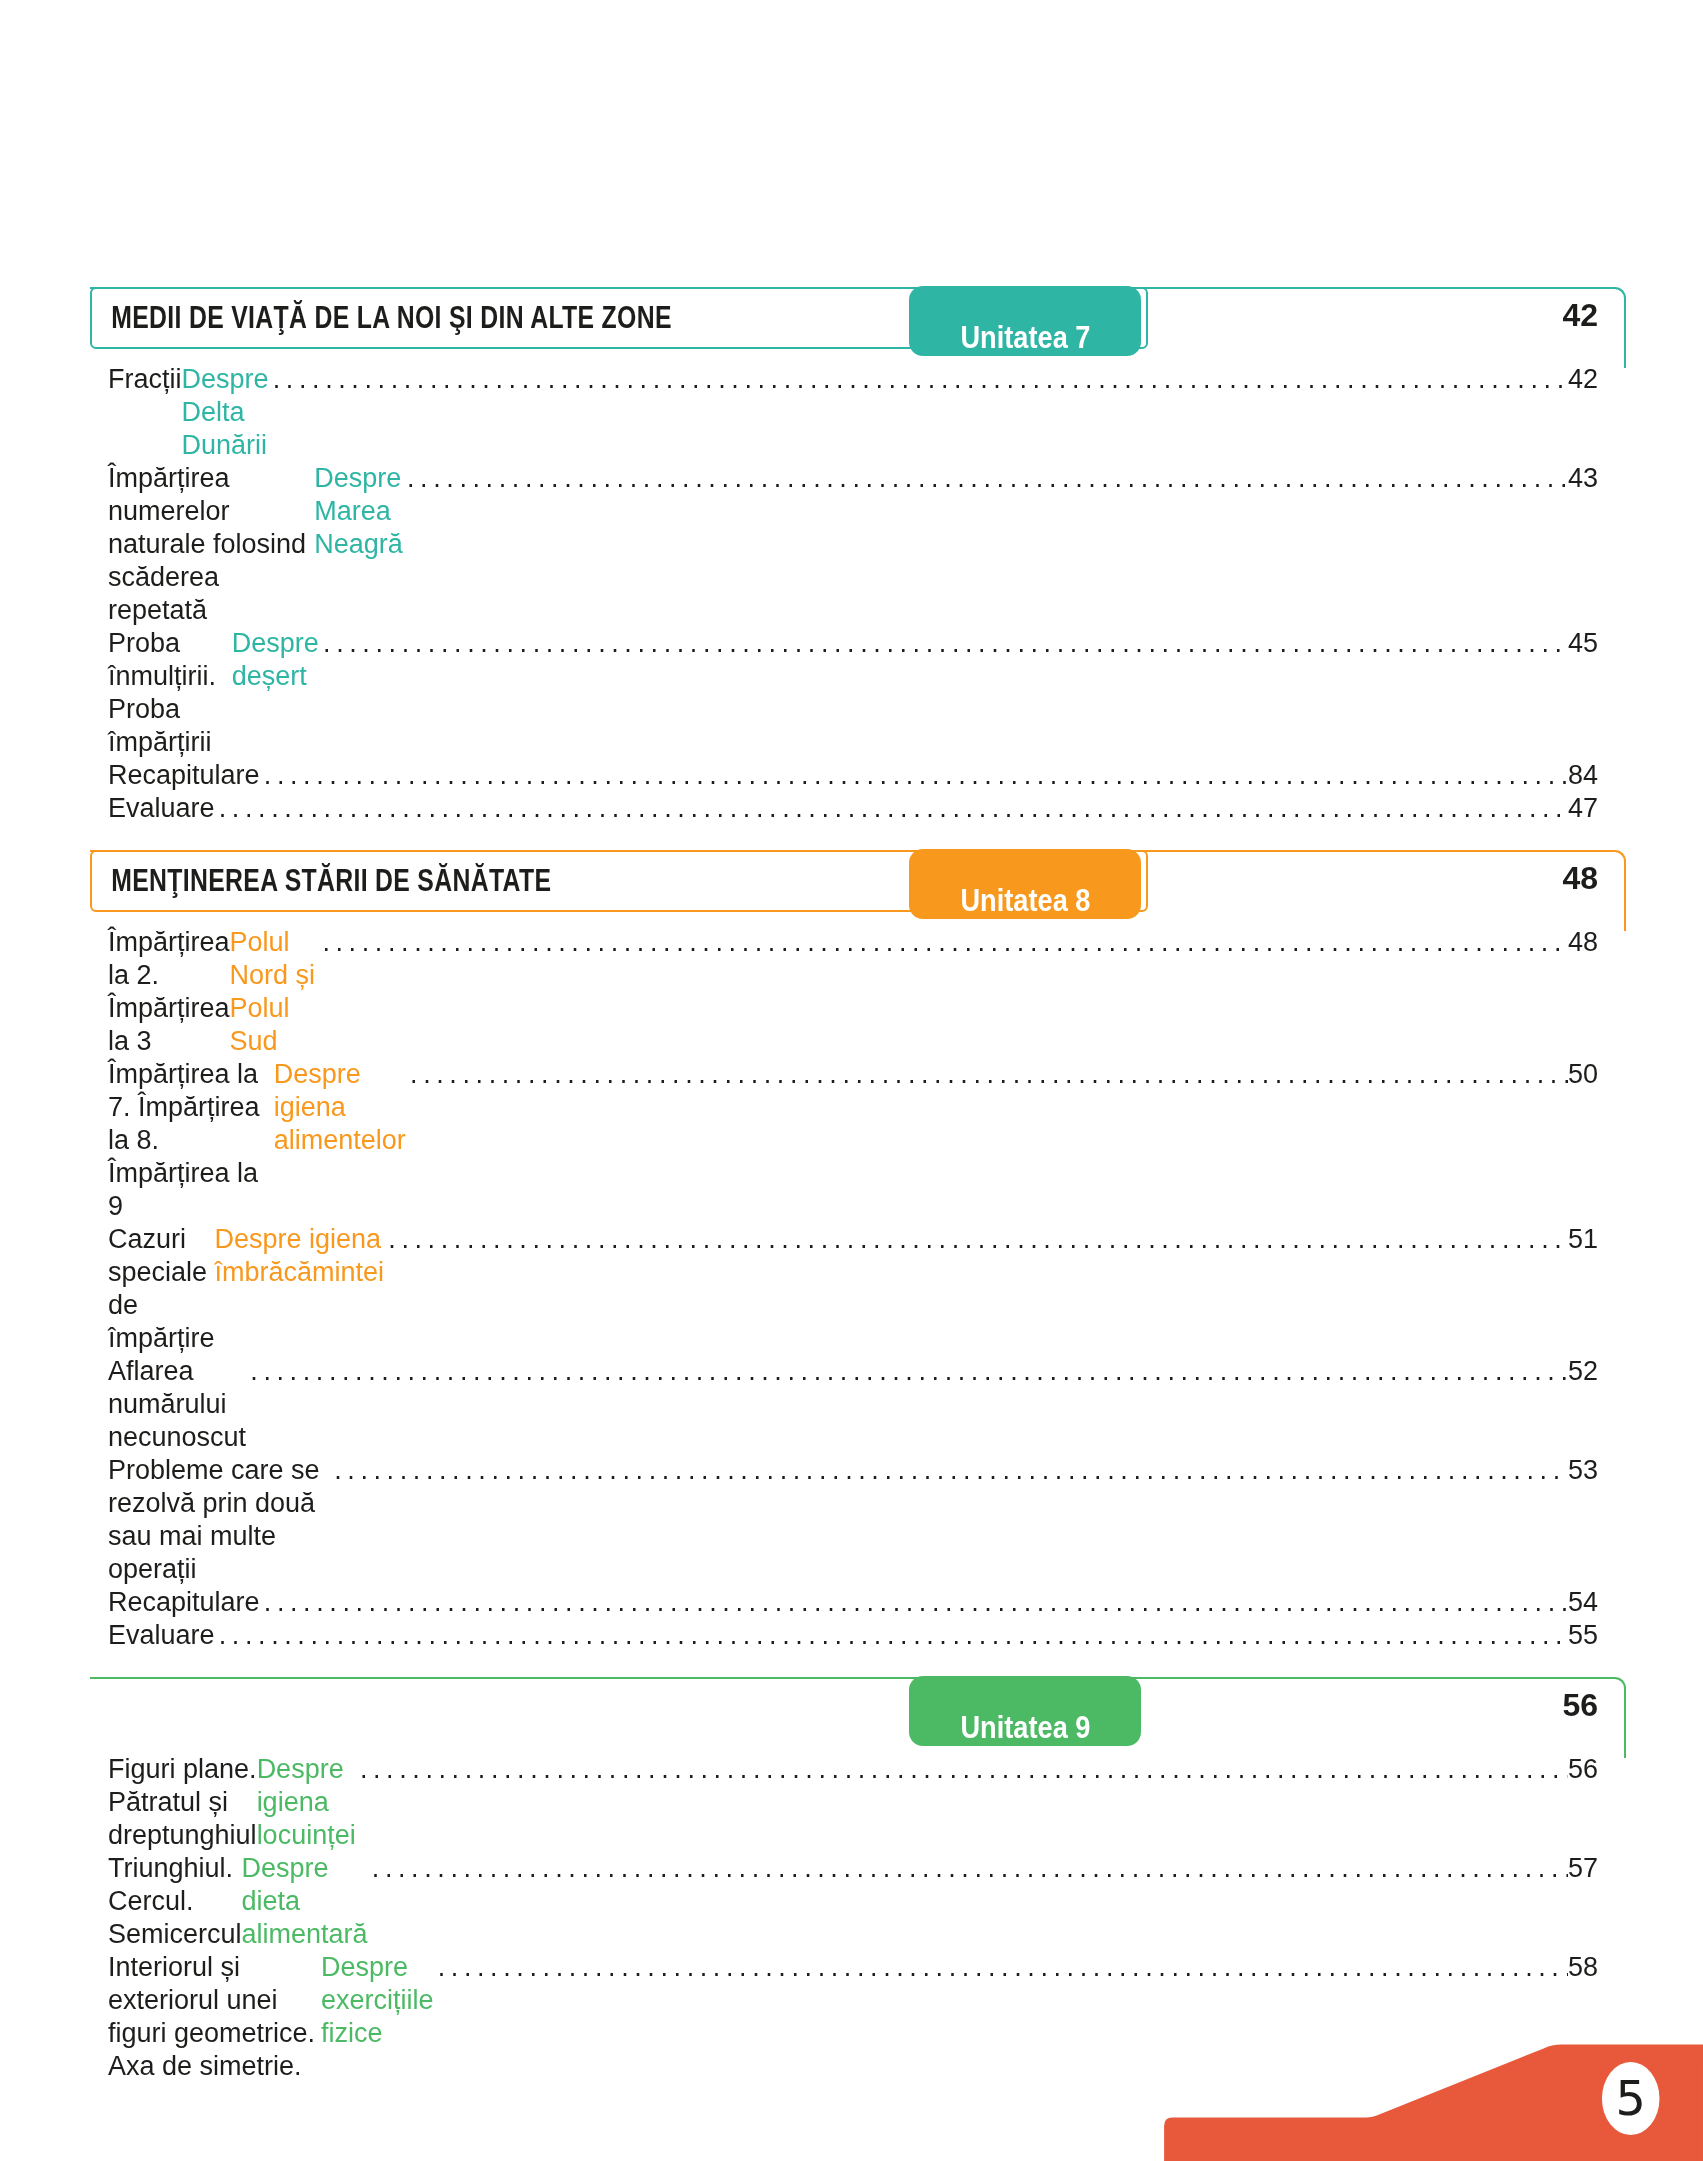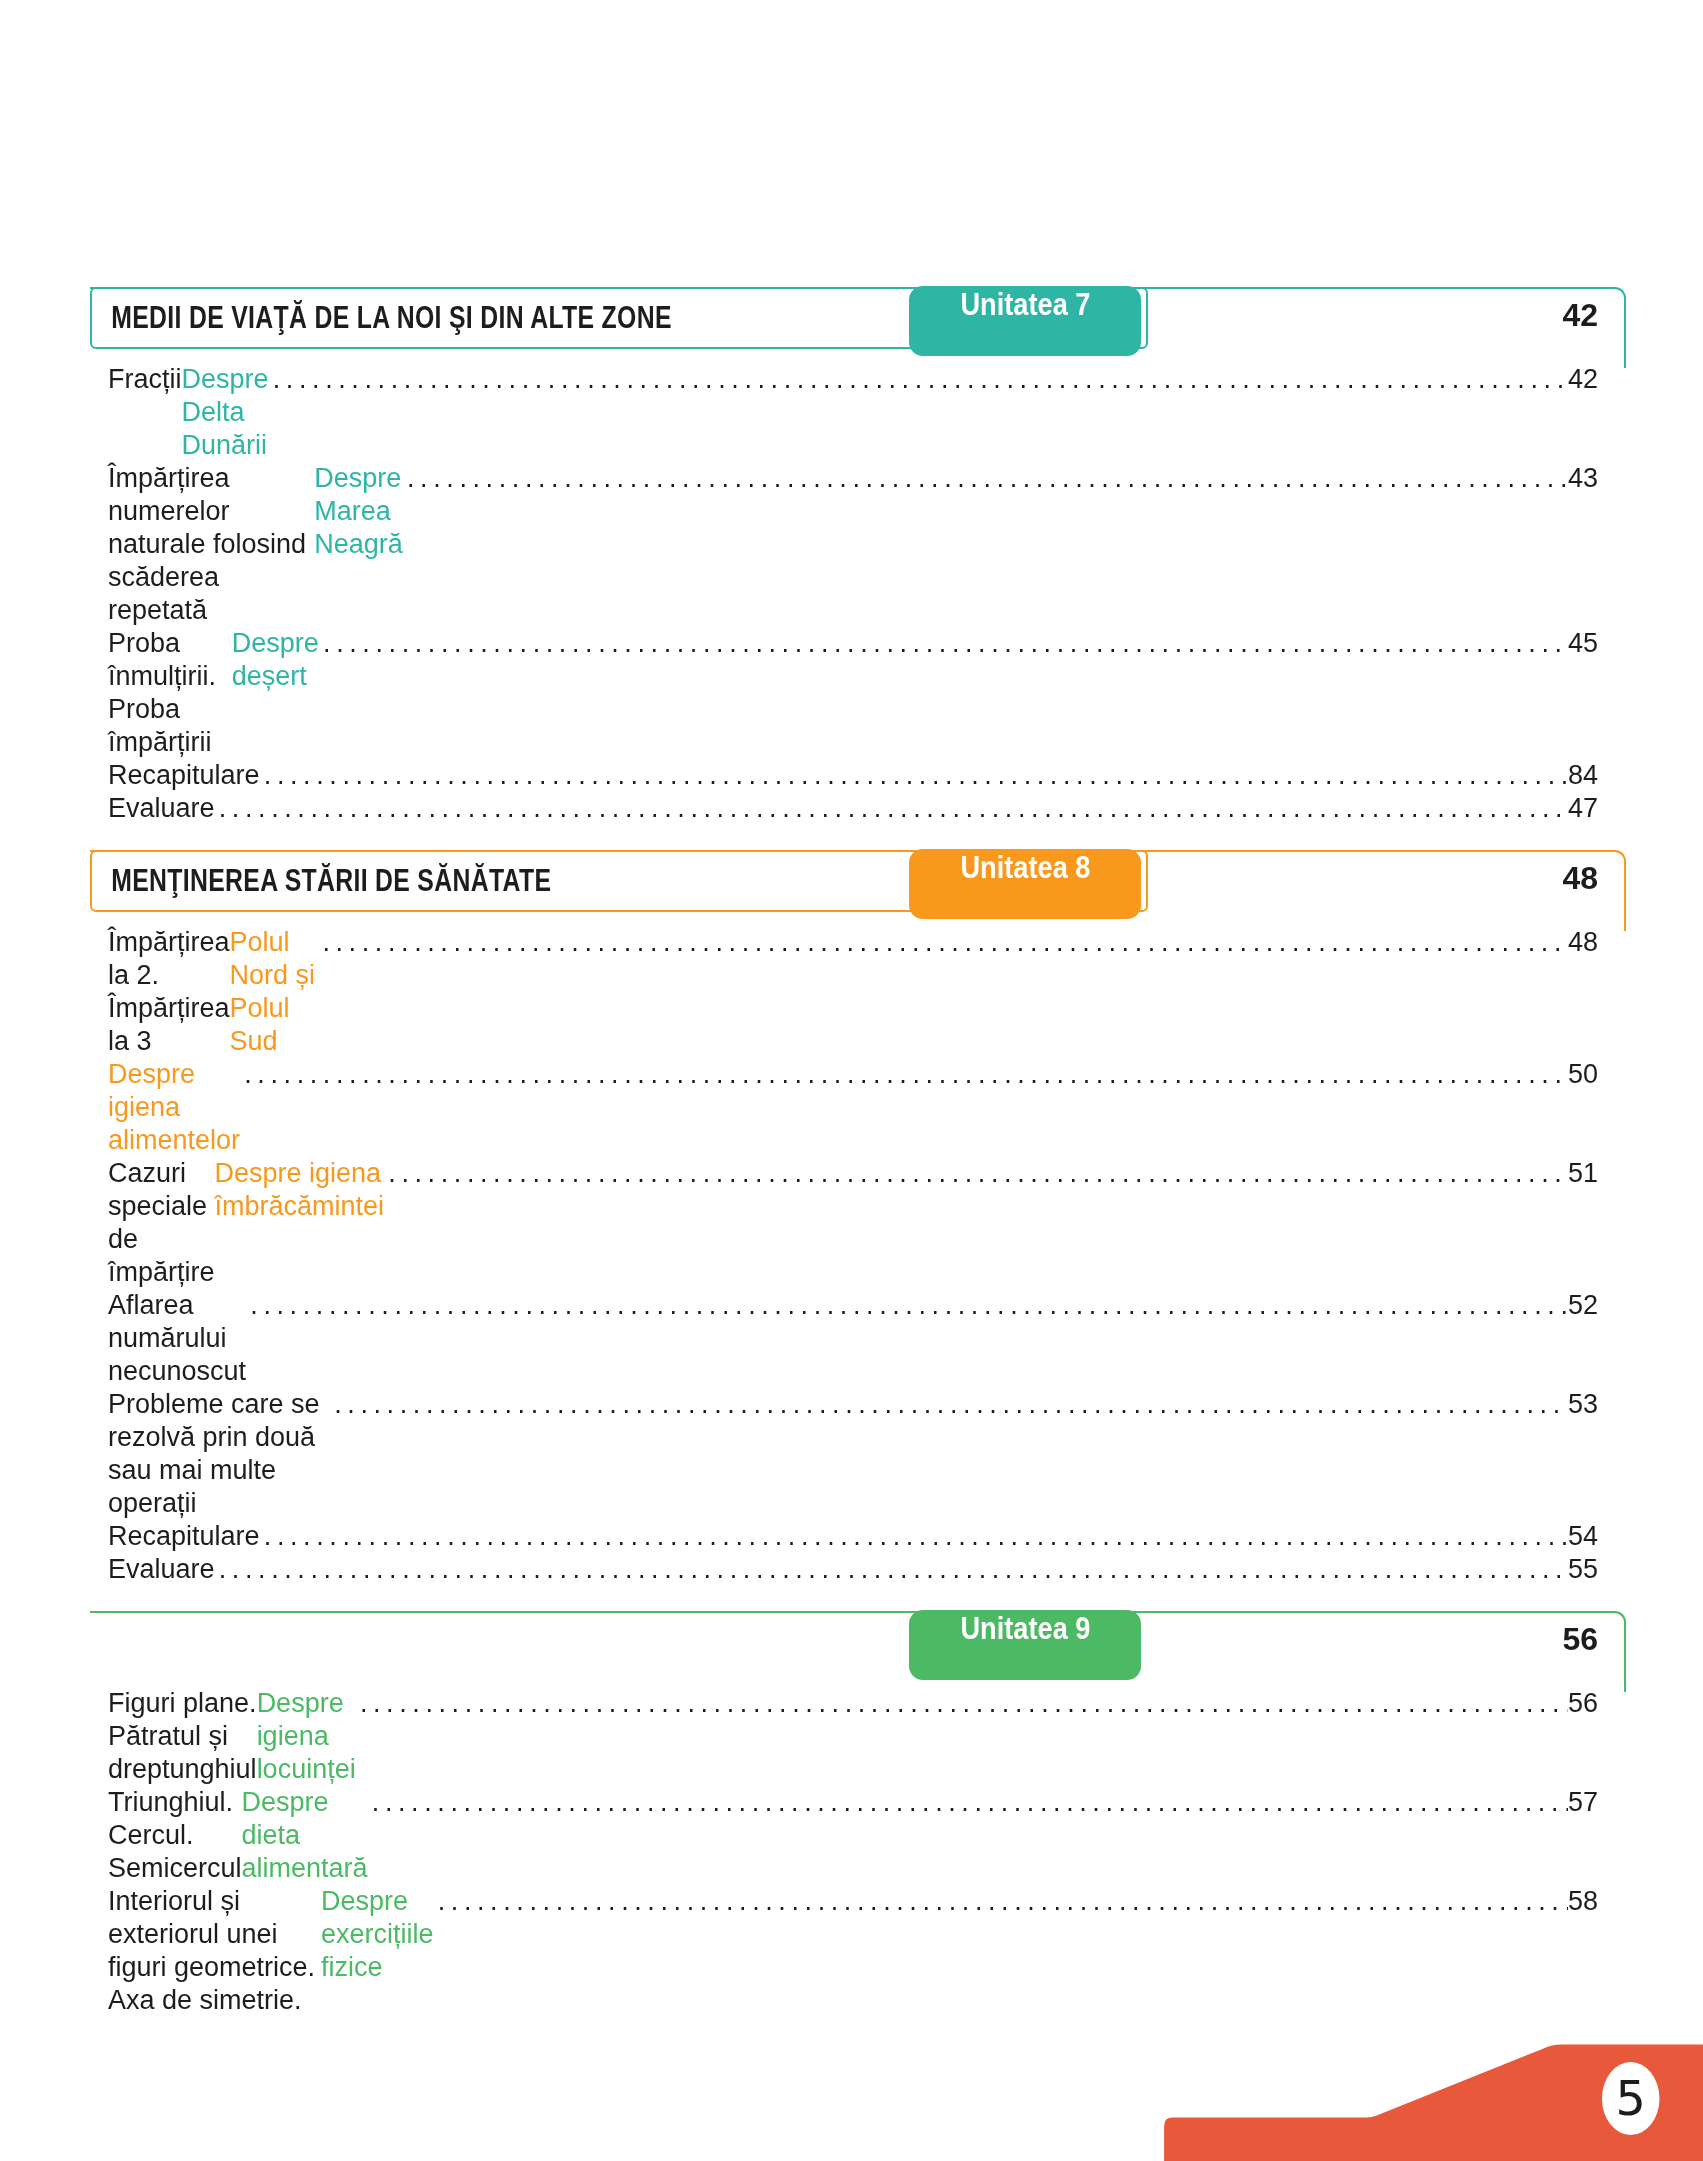--- a/index.html
+++ b/index.html
@@ -21,21 +21,21 @@
     position:absolute;left:0;top:0;width:1054px;height:58px;background:#fff;
     border:2.8px solid var(--c);border-radius:6px;
     display:flex;align-items:center;
   }
   .htitle{
     font-weight:bold;font-size:31px;letter-spacing:0.4px;white-space:nowrap;
     padding-left:24px;transform:scaleX(.8);transform-origin:left center;color:#1d1d1b;
   }
   .badge{
     position:absolute;left:819px;top:-1.4px;width:232px;height:70px;background:var(--c);
-    border-radius:14px;display:flex;align-items:flex-start;justify-content:center;
+    border-radius:14px;display:flex;align-items:flex-end;justify-content:center;
   }
   .badge span{color:#fff;font-weight:bold;font-size:32px;white-space:nowrap;transform:scaleX(.85);}
   .hpage{position:absolute;right:28px;top:10px;font-weight:bold;font-size:32px;color:#1d1d1b;}
 
   
   .entries{margin-top:7px;margin-left:18px;}
   .row{display:flex;align-items:baseline;font-size:27px;line-height:33px;color:#1d1d1b;}
   .row .main{white-space:pre-wrap;}
   .row .topic{color:var(--c);white-space:pre-wrap;}
   .dots{flex:1 1 auto;overflow:hidden;white-space:nowrap;margin-left:4.2px;min-width:14px;}
@@ -109,20 +109,21 @@
       <div class="hpage">48</div>
     </div>
     <div class="entries">
         <div class="row">
           <span class="main">Împărțirea la 2. Împărțirea la 3 </span>
           <span class="topic">Polul Nord și Polul Sud</span>
           <span class="dots"></span>
           <span class="pg">48</span>
         </div>
         <div class="row">
+          <span class="main">Împărțirea la 7. Împărțirea la 8. Împărțirea la 9 </span>
           <span class="topic">Despre igiena alimentelor</span>
           <span class="dots"></span>
           <span class="pg">50</span>
         </div>
         <div class="row">
           <span class="main">Cazuri speciale de împărțire </span>
           <span class="topic">Despre igiena îmbrăcămintei</span>
           <span class="dots"></span>
           <span class="pg">51</span>
         </div>

